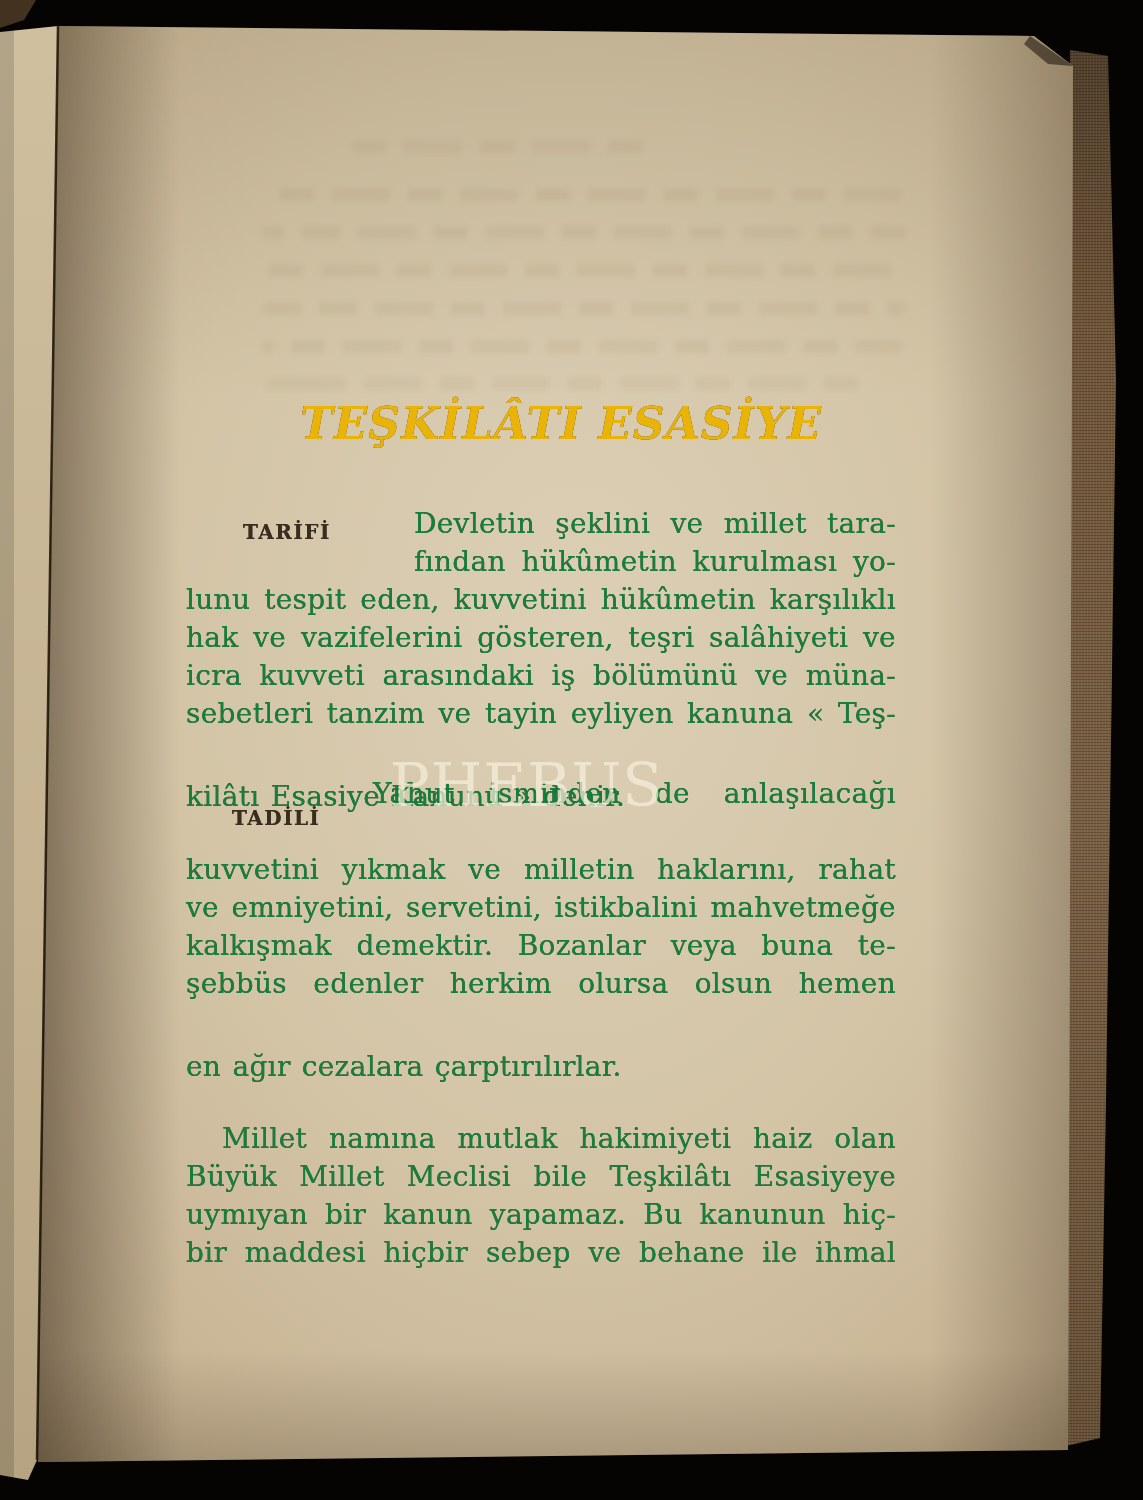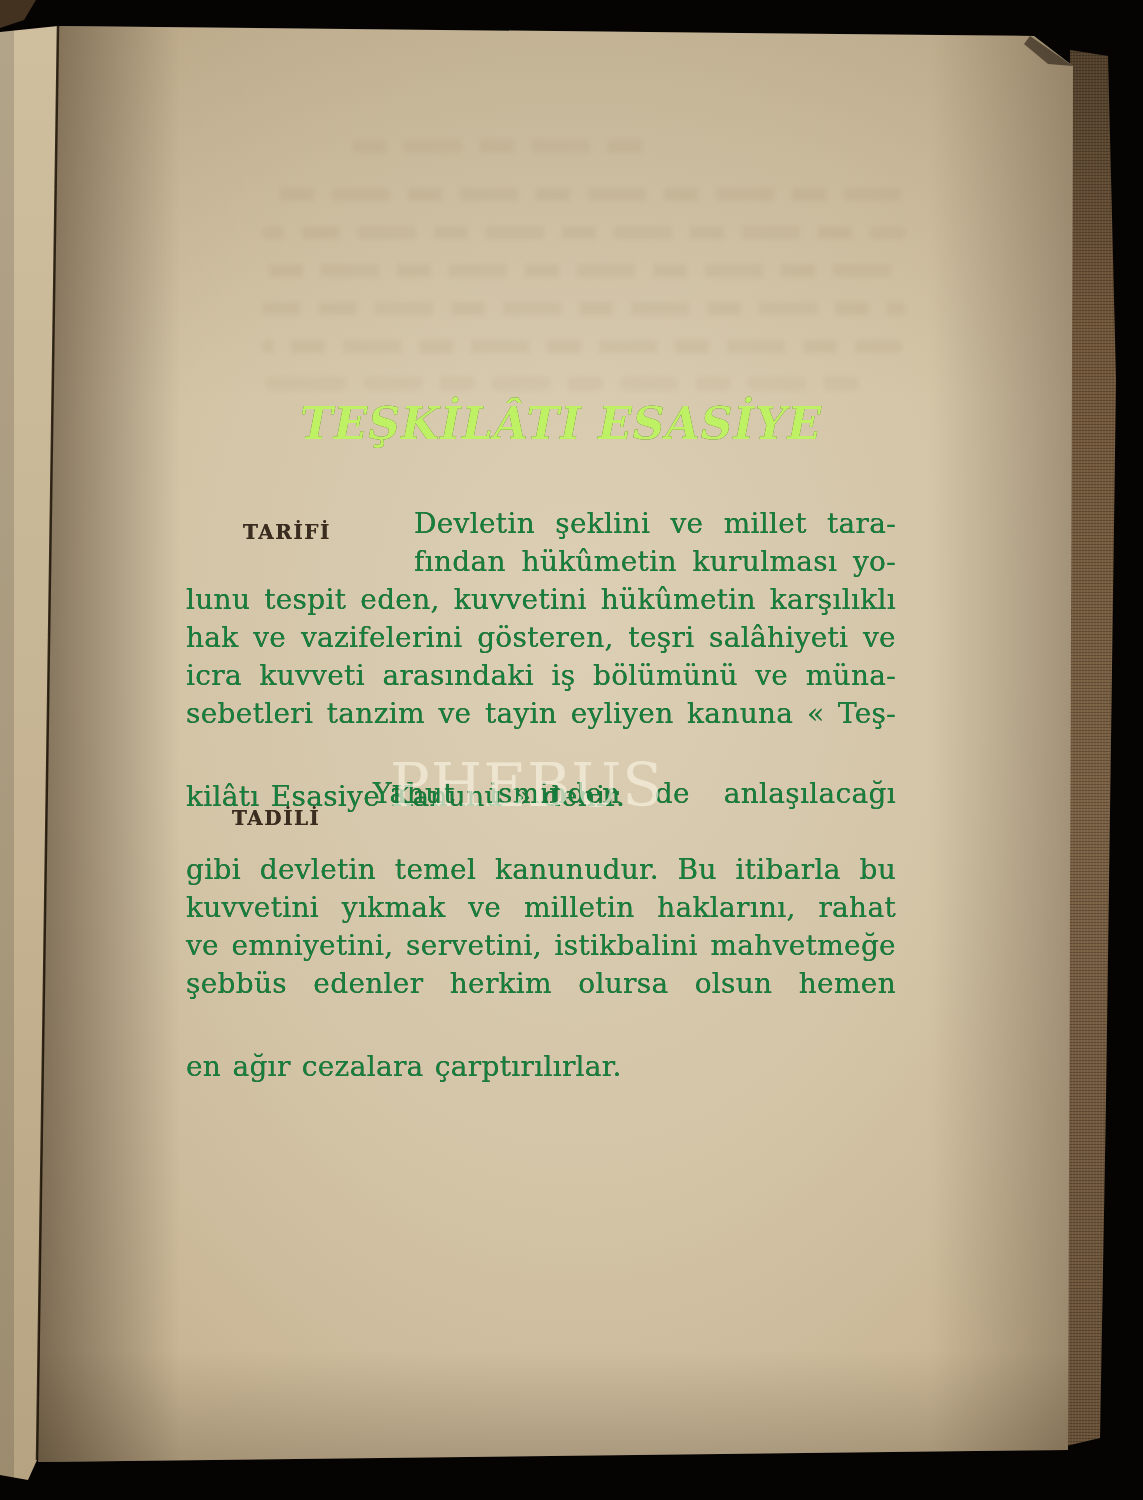--- a/index.html
+++ b/index.html
@@ -11,21 +11,21 @@
     font-family:"DejaVu Serif", serif;
   }
   #scene{position:absolute;inset:0;width:1143px;height:1500px;}
   #bg-svg{position:absolute;left:0;top:0;}
 
   
   .txt{position:absolute;color:#15803d;text-shadow:0 0 0.4px rgba(54,42,29,.85);}
   .title{
     left:202px;top:398px;width:718px;
     font-size:44px;font-weight:bold;font-style:italic;
-    letter-spacing:1px;text-align:center;color:#bef264;
+    letter-spacing:1px;text-align:center;color:#eab308;
     text-shadow:0 0 0.6px rgba(40,30,20,.9);
   }
   .margin-label{
     font-size:20px;font-weight:bold;letter-spacing:1.5px;color:#3a2d20;
   }
   #label-1{left:243px;top:520px;}
   #label-2{left:232px;top:806px;text-align:center;}
   .col{font-size:28px;line-height:38px;letter-spacing:.3px;word-spacing:2px;}
   #hang-1{left:414px;top:505px;width:482px;}
   #full-1{left:186px;top:581px;width:710px;}
@@ -151,23 +151,29 @@
       <div class="line">icra kuvveti arasındaki iş bölümünü ve müna-</div>
       <div class="line">sebetleri tanzim ve tayin eyliyen kanuna « Teş-</div>
       <div class="line last">kilâtı Esasiye Kanunu » denir.</div>
     </div>
 
   <div class="txt margin-label" id="label-2">TADİLİ</div>
   <div class="txt col" id="hang-2">
       <div class="line">Yahut isminden de anlaşılacağı</div>
     </div>
   <div class="txt col" id="full-2">
-      <div class="line">gibi devletin temel kanunudur. Bu itibarla bu</div>
       <div class="line">kuvvetini yıkmak ve milletin haklarını, rahat</div>
       <div class="line">ve emniyetini, servetini, istikbalini mahvetmeğe</div>
+      <div class="line">kalkışmak demektir. Bozanlar veya buna te-</div>
       <div class="line">şebbüs edenler herkim olursa olsun hemen</div>
       <div class="line last">en ağır cezalara çarptırılırlar.</div>
     </div>
 
+  <div class="txt col" id="full-3">
+      <div class="line indent">Millet namına mutlak hakimiyeti haiz olan</div>
+      <div class="line">Büyük Millet Meclisi bile Teşkilâtı Esasiyeye</div>
+      <div class="line">uymıyan bir kanun yapamaz. Bu kanunun hiç-</div>
+      <div class="line">bir maddesi hiçbir sebep ve behane ile ihmal</div>
+    </div>
 
   <div class="watermark">PHEBUS</div>
 
 </div>
 
 </body></html>

